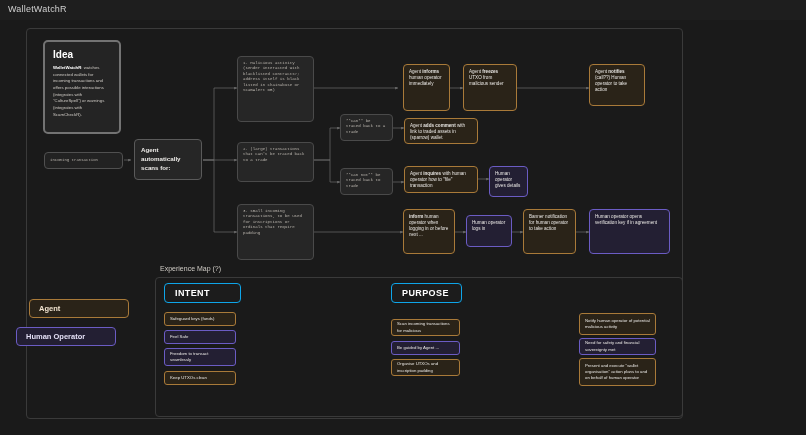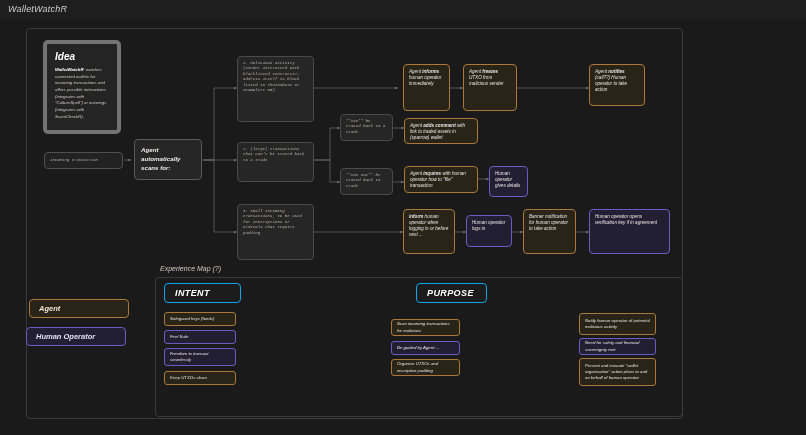--- a/index.html
+++ b/index.html
@@ -2,21 +2,21 @@
 <html><head>
 <meta charset="utf-8">
 <title>WalletWatchR</title>
 <style>
   html,body{margin:0;padding:0;background:#1a1a1a;}
   body{
     width:806px;height:435px;overflow:hidden;position:relative;
     font-family:"Liberation Sans",sans-serif;color:#e8e6e3;
   }
   #canvas{position:absolute;inset:0;}
-  .abs{position:absolute;box-sizing:border-box;font-style:italic;}
+  .abs{position:absolute;box-sizing:border-box;}
 
   
   #titlebar{left:0;top:0;width:806px;height:20px;background:#1e1e1e;}
   #title-text{left:8px;top:4px;font-size:9px;color:#cfcfcf;letter-spacing:.2px;}
 
   
   .frame{border:1px solid #3a3a3a;border-radius:4px;background:transparent;}
 
   
   .node{
@@ -26,21 +26,21 @@
   .node.agent{border-color:#a97a39;background:#2a2318;}
   .node.human{border-color:#6b5cc4;background:#231f33;}
   .node.plain{border-color:#505050;background:#222;}
   .node.mono{font-family:"Liberation Mono",monospace;color:#b9b4ad;}
 
   .txt4{font-size:4.1px;}
   .txt45{font-size:4.6px;}
   .b{font-weight:bold;}
 
   
-  #idea{left:43px;top:40px;width:78px;height:94px;border:4px solid #737373;
+  #idea{left:43px;top:40px;width:78px;height:94px;border:2px solid #737373;
         border-radius:5px;background:#242424;padding:7px 8px;}
   #idea-title{font-size:10px;font-weight:bold;color:#fff;margin-bottom:5px;}
   #idea-body{font-size:4.3px;line-height:1.55;color:#cfcbc5;}
   #idea-body .b{color:#fff;}
 
   
   #scans{left:134px;top:139px;width:68px;height:41px;border:1px solid #5a5a5a;
          border-radius:4px;background:#262626;padding:6px;
          font-size:6.2px;font-weight:bold;line-height:1.45;color:#eceae7;}
 
@@ -149,25 +149,25 @@
 
   <div id="expmap-label" class="abs">Experience Map (?)</div>
   <div id="expmap-frame" class="abs frame"></div>
 
   <div class="abs colhead" style="left:164px;top:283px;width:77px;height:20px;">INTENT</div>
   <div class="abs emitem agent" style="left:164px;top:312px;width:72px;height:14px;">Safeguard keys (funds)</div>
   <div class="abs emitem human" style="left:164px;top:330px;width:72px;height:14px;">Feel Safe</div>
   <div class="abs emitem human" style="left:164px;top:348px;width:72px;height:18px;">Freedom to transact seamlessly</div>
   <div class="abs emitem agent" style="left:164px;top:371px;width:72px;height:14px;">Keep UTXOs clean</div>
 
-  <div class="abs colhead" style="left:391px;top:283px;width:71px;height:20px;margin-left:25px;">PURPOSE</div>
+  <div class="abs colhead" style="left:391px;top:283px;width:71px;height:20px;">PURPOSE</div>
   <div class="abs emitem agent" style="left:391px;top:319px;width:69px;height:17px;">Scan incoming transactions for malicious</div>
   <div class="abs emitem human" style="left:391px;top:341px;width:69px;height:14px;">Be guided by Agent ...</div>
   <div class="abs emitem agent" style="left:391px;top:359px;width:69px;height:17px;">Organise UTXOs and inscription padding</div>
 
   <div class="abs emitem agent" style="left:579px;top:313px;width:77px;height:22px;">Notify human operator of potential malicious activity</div>
   <div class="abs emitem human" style="left:579px;top:338px;width:77px;height:17px;">Need for safety and financial sovereignty met</div>
   <div class="abs emitem agent" style="left:579px;top:358px;width:77px;height:28px;">Present and execute "wallet organisation" action plans to and on behalf of human operator</div>
 
   <div class="abs legend agent" style="left:29px;top:299px;width:100px;height:19px;">Agent</div>
-  <div class="abs legend human" style="left:26px;top:327px;width:100px;height:19px;">Human Operator</div>
+  <div class="abs legend human" style="left:16px;top:327px;width:100px;height:19px;">Human Operator</div>
 
 </div>
 
 </body></html>

